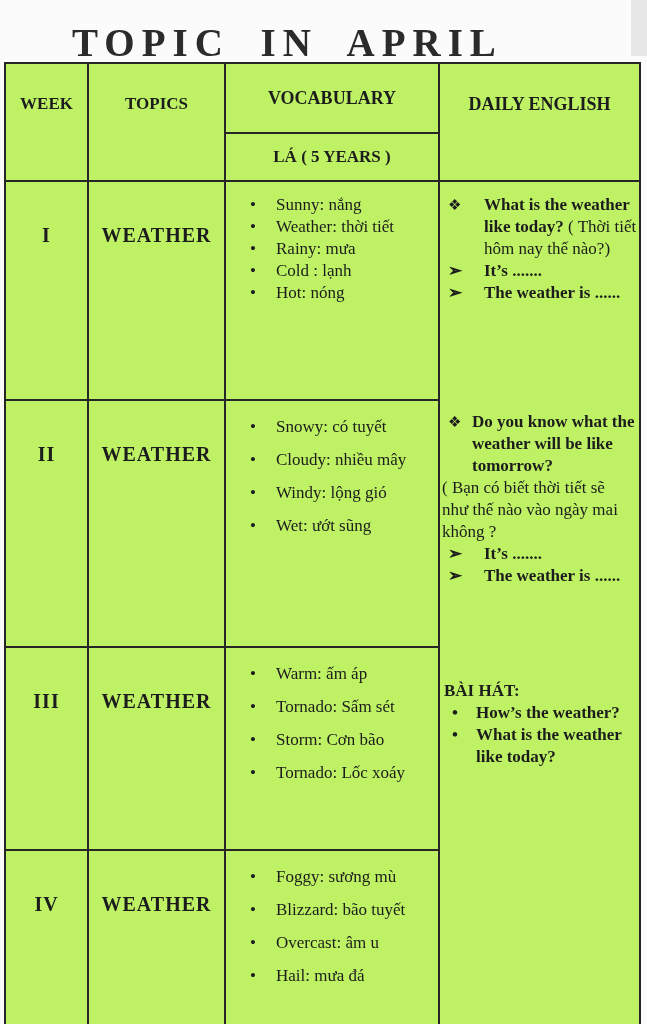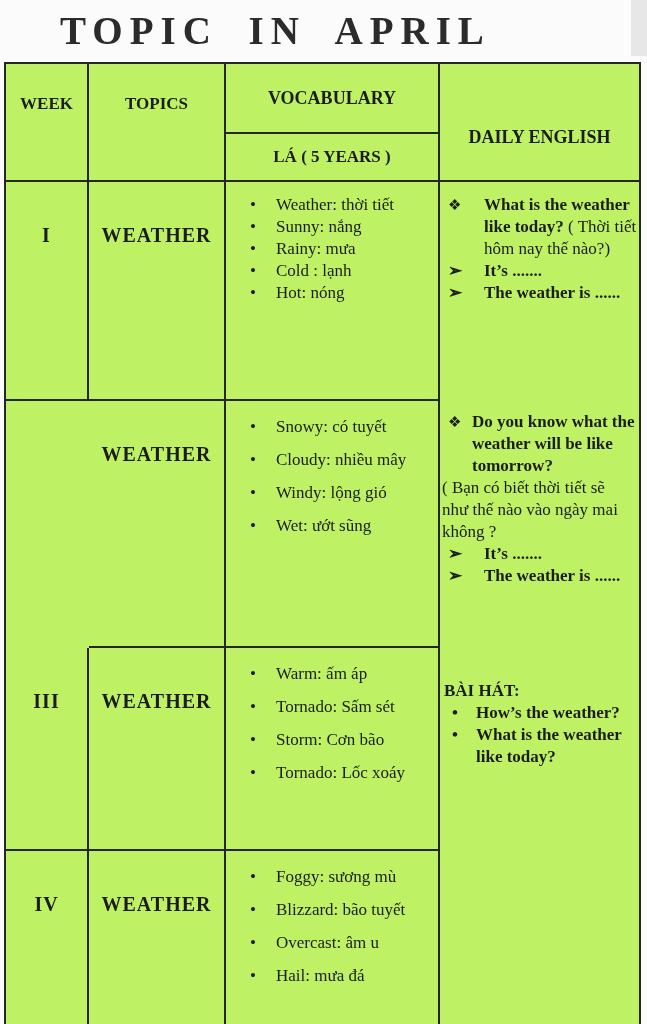--- a/index.html
+++ b/index.html
@@ -3,41 +3,41 @@
 <meta charset="utf-8">
 <style>
   html,body{margin:0;padding:0;background:#ffffff;}
   .page{
     position:relative;width:647px;height:1024px;overflow:hidden;
     background:#fbfbfb;color:#1c1c1c;
     font-family:"Liberation Serif","DejaVu Serif",serif;
   }
   .corner-shade{position:absolute;top:0;right:0;width:16px;height:56px;background:#e7e7e7;}
   .title{
-    position:absolute;left:60px;top:8px;margin:0;
+    position:absolute;left:60px;top:8px;margin:12px;
     font-size:39px;font-weight:700;letter-spacing:7px;word-spacing:14px;
     color:#2b2b2b;white-space:nowrap;
   }
   .table{
     position:absolute;left:4px;top:62px;width:637px;height:962px;
     display:grid;box-sizing:border-box;
     grid-template-columns:83px 137px 214px 1fr;
     grid-template-rows:70px 48px 219px 247px 203px auto;
     border:2px solid #262626;border-bottom:none;background:#bef264;
   }
   .c{border-right:2px solid #262626;border-bottom:2px solid #262626;box-sizing:border-box;}
   .noR{border-right:none;}
   .noB{border-bottom:none;}
   
   .h{display:flex;justify-content:center;font-weight:bold;font-size:17px;}
   .h-week{grid-column:1;grid-row:1/3;align-items:flex-start;padding-top:30px;}
   .h-topics{grid-column:2;grid-row:1/3;align-items:flex-start;padding-top:30px;}
   .h-vocab{grid-column:3;grid-row:1;align-items:center;font-size:18px;}
   .h-sub{grid-column:3;grid-row:2;align-items:center;}
-  .h-daily{grid-column:4;grid-row:1/3;align-items:center;padding-top:30px;font-size:18px;}
+  .h-daily{grid-column:4;grid-row:1/3;align-items:flex-start;padding-top:30px;font-size:18px;}
   
   .col1{grid-column:1}.col2{grid-column:2}.col3{grid-column:3}
   .r1{grid-row:3}.r2{grid-row:4}.r3{grid-row:5}.r4{grid-row:6}
   .wcell{display:flex;justify-content:center;align-items:flex-start;padding-top:42px;
          font-weight:bold;font-size:20px;letter-spacing:1px;}
   
   .vlist{list-style:none;margin:0;padding:12px 4px 0 0;font-size:17px;}
   .vlist li{position:relative;padding-left:50px;line-height:22px;}
   .vlist li::before{content:"\2022";position:absolute;left:24px;}
   .vlist.loose{padding-top:15px;}
@@ -82,20 +82,23 @@
     <div class="c h h-sub">
       <span>LÁ ( 5 YEARS )</span>
     </div>
     <div class="c h h-daily noR">
       <span>DAILY ENGLISH</span>
     </div>
 
     <div class="c wcell col1 r1">
       <span>I</span>
     </div>
+    <div class="c wcell col1 r2">
+      <span>II</span>
+    </div>
     <div class="c wcell col1 r3">
       <span>III</span>
     </div>
     <div class="c wcell col1 r4 noB">
       <span>IV</span>
     </div>
 
     <div class="c wcell col2 r1">
       <span>WEATHER</span>
     </div>
@@ -104,22 +107,22 @@
     </div>
     <div class="c wcell col2 r3">
       <span>WEATHER</span>
     </div>
     <div class="c wcell col2 r4 noB">
       <span>WEATHER</span>
     </div>
 
     <div class="c col3 r1">
       <ul class="vlist tight">
+        <li>Sunny: nắng</li>
         <li>Weather: thời tiết</li>
-        <li>Sunny: nắng</li>
         <li>Rainy: mưa</li>
         <li>Cold : lạnh</li>
         <li>Hot: nóng</li>
       </ul>
     </div>
     <div class="c col3 r2">
       <ul class="vlist loose">
         <li>Snowy: có tuyết</li>
         <li>Cloudy: nhiều mây</li>
         <li>Windy: lộng gió</li>

